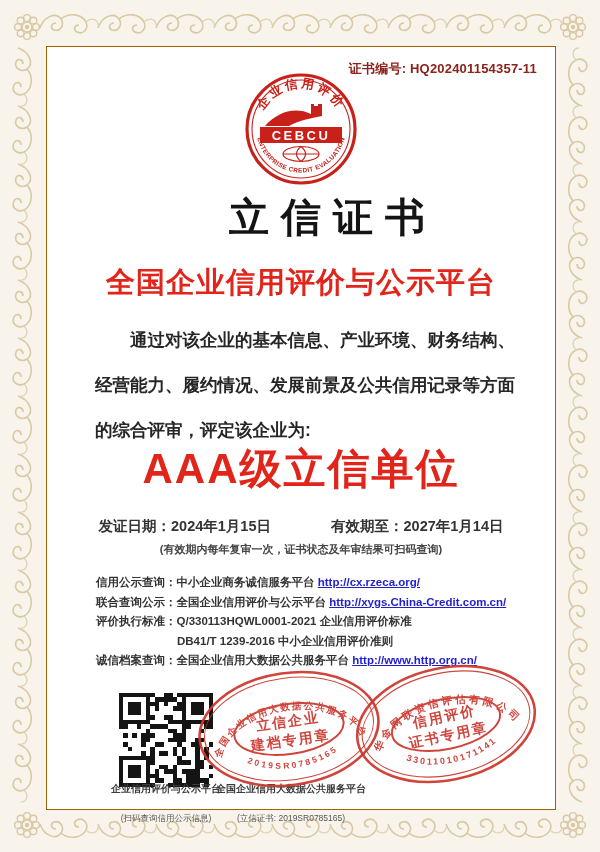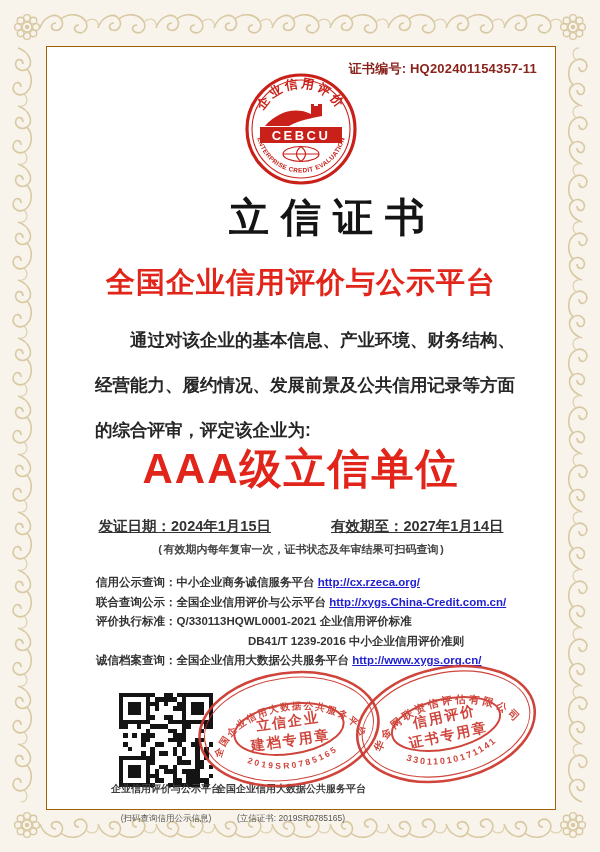--- a/index.html
+++ b/index.html
@@ -14,27 +14,27 @@
   .title{position:absolute;top:143px;left:0;width:100%;text-align:center;
          font-size:40px;font-weight:900;color:#141414;letter-spacing:12px;text-indent:12px;padding-left:26px;}
   .company{position:absolute;top:216px;left:0;width:100%;text-align:center;
            font-size:29px;font-weight:900;color:#e1251b;letter-spacing:1px;}
   .body-text{position:absolute;top:271px;left:40px;right:40px;font-size:17.5px;font-weight:bold;
              color:#262626;line-height:45px;text-align:justify;text-indent:2em;margin-left:8px;}
   .grade{position:absolute;top:394px;left:0;width:100%;text-align:center;
          font-size:42px;font-weight:900;color:#e1251b;letter-spacing:2px;}
   .dates{position:absolute;top:470px;left:0;width:100%;text-align:center;
          font-size:14.5px;font-weight:bold;color:#333;}
-  .dates span{margin:0 30px;text-decoration:underline;}
+  .dates span{margin:0 30px;}
   .note{position:absolute;top:495px;left:0;width:100%;text-align:center;
-        font-size:11px;font-weight:bold;color:#444;font-family:Liberation Mono, monospace;}
+        font-size:11px;font-weight:bold;color:#444;}
   .info{position:absolute;top:526px;left:49px;right:20px;font-size:11.5px;font-weight:bold;
         color:#333;line-height:19.5px;}
   .info a{color:#1f1fd0;text-decoration:underline;cursor:pointer;}
-  .info .cont{padding-left:81px;text-align:center;}
+  .info .cont{padding-left:81px;}
   .qr{position:absolute;left:72px;top:646px;width:94px;height:94px;display:grid;
       grid-template-columns:repeat(21,1fr);grid-auto-rows:1fr;background:#fff;z-index:2;}
   .qr div.b{background:#141414;}
   .cap{position:absolute;top:736px;text-align:center;font-size:10px;line-height:12.5px;
        font-weight:bold;color:#3c3c3c;z-index:2;}
   .cap small{display:block;font-size:8.5px;font-weight:normal;color:#555;margin-top:16px;}
   .cap1{left:34px;width:170px;}
   .cap2{left:149px;width:190px;}
   .cap3{left:294px;width:170px;}
   .stamp{position:absolute;opacity:.93;z-index:3;}
@@ -152,21 +152,21 @@
   <div class="dates">
     <span>发证日期：2024年1月15日</span><span>有效期至：2027年1月14日</span>
   </div>
   <div class="note">(有效期内每年复审一次，证书状态及年审结果可扫码查询)</div>
 
   <div class="info">
     <div><span>信用公示查询：</span><span>中小企业商务诚信服务平台 </span><a>http://cx.rzeca.org/</a></div>
     <div><span>联合查询公示：</span><span>全国企业信用评价与公示平台 </span><a>http://xygs.China-Credit.com.cn/</a></div>
     <div><span>评价执行标准：</span><span>Q/330113HQWL0001-2021 企业信用评价标准</span></div>
     <div class="cont"><span>DB41/T 1239-2016 中小企业信用评价准则</span></div>
-    <div><span>诚信档案查询：</span><span>全国企业信用大数据公共服务平台 </span><a>http://www.xygs.org.cn/</a></div>
+    <div><span>诚信档案查询：</span><span>全国企业信用大数据公共服务平台 </span><a>http://www.http.org.cn/</a></div>
   </div>
 
   <div class="qr" id="qrBox">
       <div class="b"></div>
       <div class="b"></div>
       <div class="b"></div>
       <div class="b"></div>
       <div class="b"></div>
       <div class="b"></div>
       <div class="b"></div>

